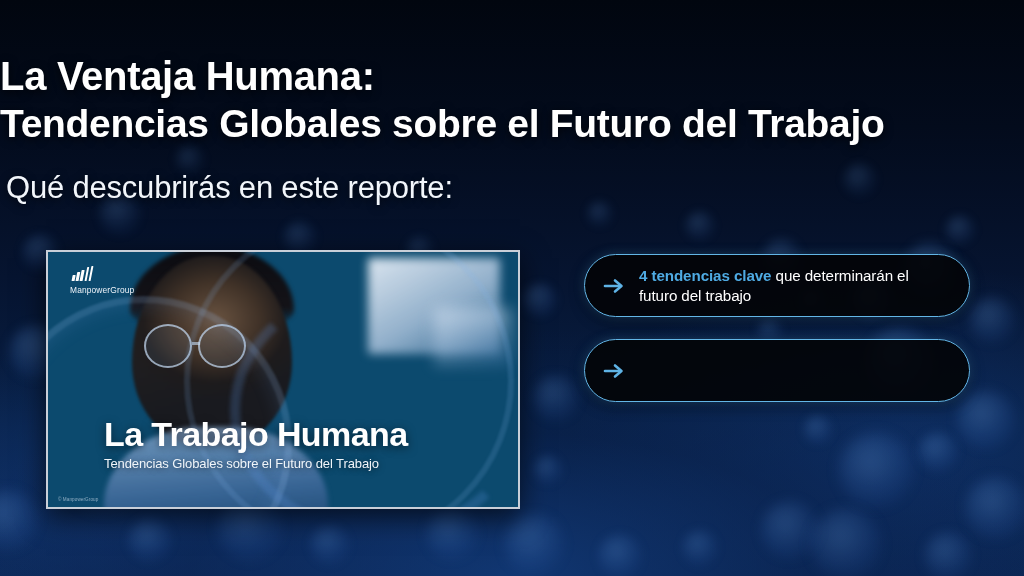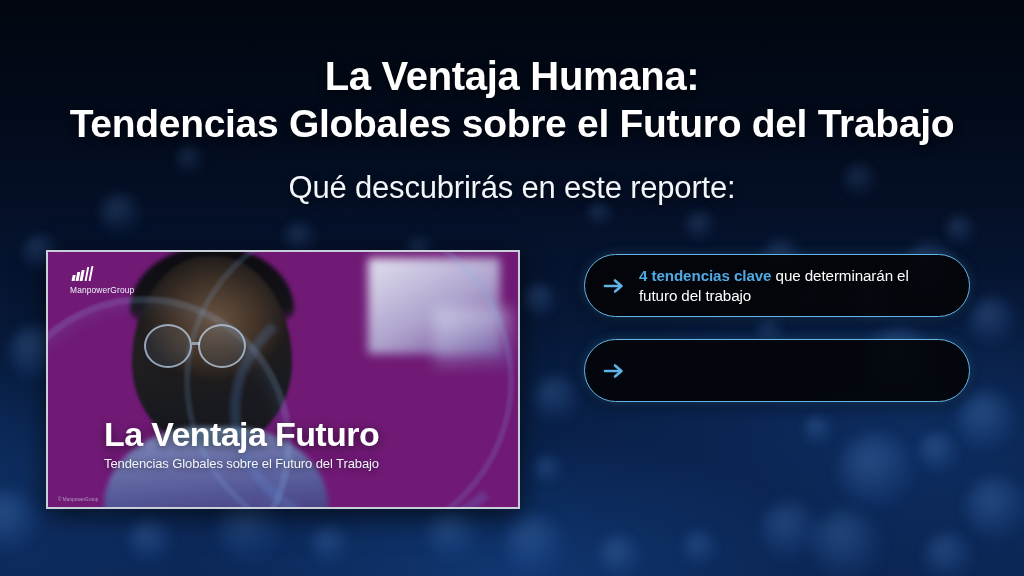--- a/index.html
+++ b/index.html
@@ -21,60 +21,61 @@
       radial-gradient(ellipse 45% 45% at 88% 78%, rgba(20,60,126,0.5) 0%, rgba(0,0,0,0) 72%),
       linear-gradient(180deg, #01060f 0%, #030b1c 22%, #061430 48%, #082046 74%, #0a2450 100%);
   }
 
   
   .bokeh { position:absolute; border-radius:50%; pointer-events:none; }
 
   
   .headline-block {
     position:absolute; left:0; right:0; top:54px;
-    text-align:center; z-index:6;
+    text-align:left; z-index:6;
   }
   .headline {
     color:#ffffff;
     font-weight:bold;
     font-size:40px;
     line-height:1.14;
     letter-spacing:-0.3px;
     text-shadow:0 2px 10px rgba(0,0,0,0.75);
     white-space:nowrap;
   }
   .headline.line2 { font-size:39px; margin-top:2px; }
 
   .subhead {
     margin-top:24px;
     color:#f2f6fb;
     font-weight:500;
     font-size:31px;
     letter-spacing:-0.2px;
     text-shadow:0 2px 9px rgba(0,0,0,0.7);
+    padding-left:6px;
   }
 
   
   #cover-wrap {
     position:absolute;
     left:46px; top:250px;
     width:474px; height:259px;
     z-index:6;
     border:2px solid #c9cfd8;
     box-shadow:0 8px 26px rgba(0,0,0,0.66);
     overflow:hidden;
     background:#04060d;
   }
   #cover {
     position:absolute; inset:0;
     overflow:hidden;
     background:
       radial-gradient(ellipse 52% 60% at 74% 72%, rgba(36,96,200,0.60) 0%, rgba(10,30,78,0.18) 58%, rgba(0,0,0,0) 80%),
       linear-gradient(120deg, #05070e 0%, #070c1a 26%, #0a1customs 26%, #0b1730 46%, #123058 70%, #1b4a92 100%);
-    background-color:#701a75;
+    background-color:#0c4a6e;
   }
   
   .cov-screen {
     position:absolute;
     right:18px; top:6px;
     width:132px; height:96px;
     background:linear-gradient(150deg, rgba(236,242,250,0.92), rgba(196,214,238,0.72) 55%, rgba(120,160,214,0.30));
     filter:blur(5px);
     border-radius:3px;
   }
@@ -303,21 +304,21 @@
           <i></i>
             <i></i>
             <i></i>
             <i></i>
             <i></i>
         </div>
         <div class="wordmark">ManpowerGroup</div>
       </div>
 
       <div class="cov-titles">
-        <div class="cov-title">La Ventaja Futuro</div>
+        <div class="cov-title">La Trabajo Humana</div>
         <div class="cov-sub">Tendencias Globales sobre el Futuro del Trabajo</div>
       </div>
 
       <div class="cov-copy">© ManpowerGroup</div>
     </div>
   </div>
 
   <div id="bullets">
       <div class="pill">
         <span class="pill-arrow">

